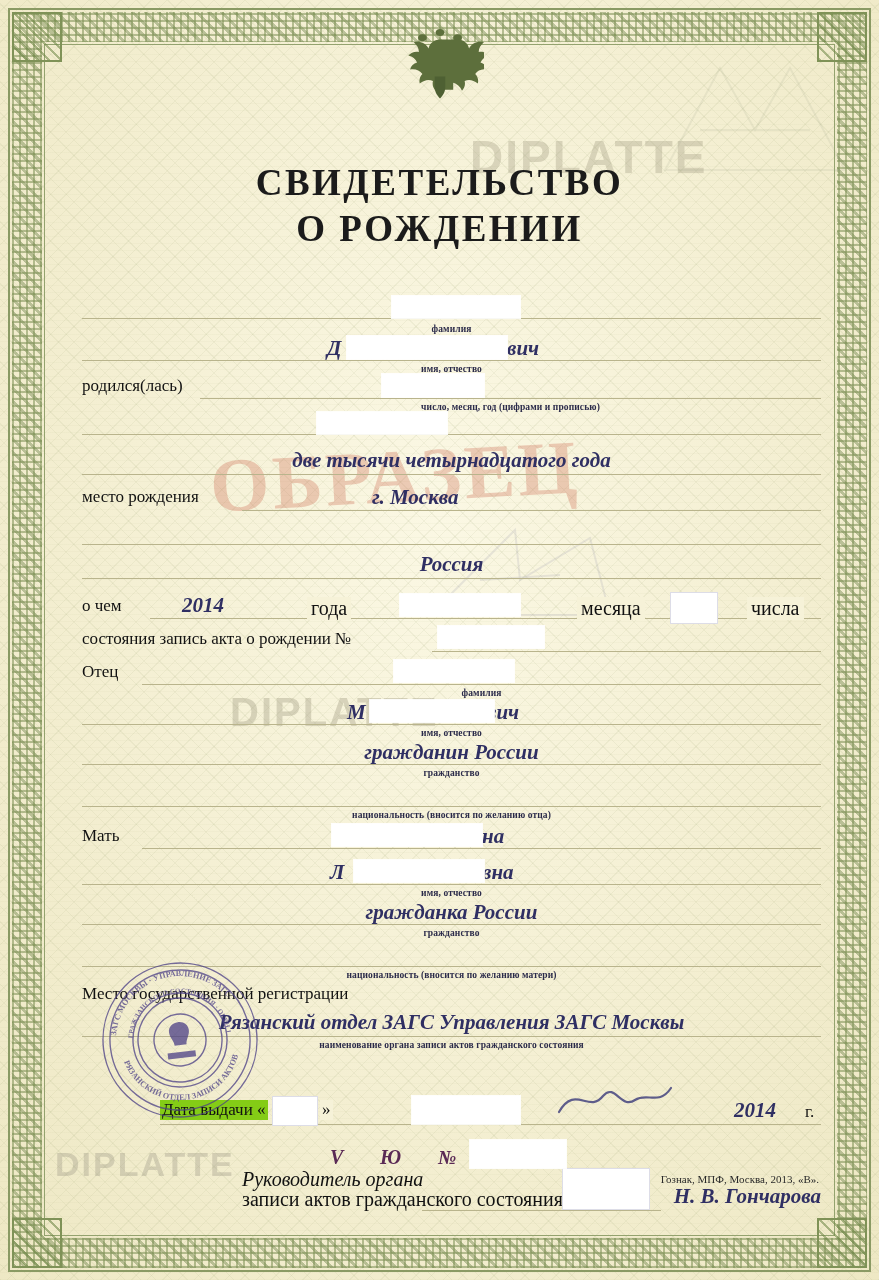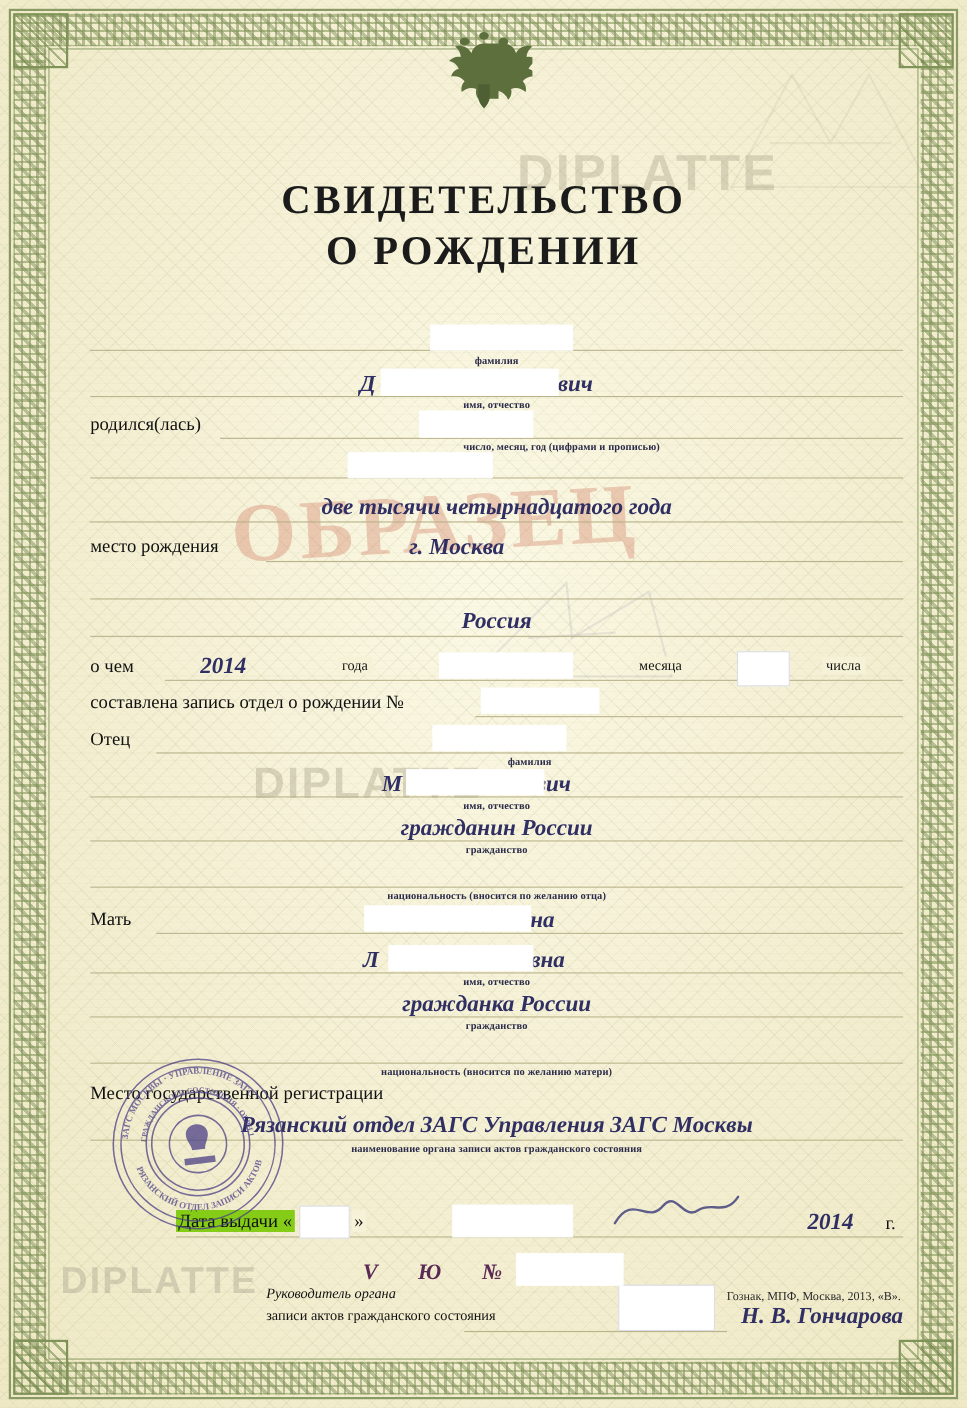--- a/index.html
+++ b/index.html
@@ -154,21 +154,21 @@
   .row {
     position: relative;
     min-height: 22px;
   }
   .rule {
     position: absolute;
     left: 0; right: 0;
     border-bottom: 1px solid #b9b48c;
   }
   .lbl {
-    font-size: 13px;
+    font-size: 20px;
     color: #111;
     white-space: nowrap;
   }
   .lbl-big { font-size: 17px; }
   .hint {
     text-align: center;
     font-size: 9.5px;
     font-weight: bold;
     color: #2b2b4a;
     letter-spacing: 0.1px;
@@ -359,21 +359,21 @@
       </div>
       <span class="lbl" style="position:absolute; left:225px; top:5px; background:#f6f2d8; padding:0 4px;">года</span>
       <span class="lbl" style="position:absolute; left:495px; top:5px; background:#f6f2d8; padding:0 4px;">месяца</span>
       <span class="lbl" style="position:absolute; left:665px; top:5px; background:#f6f2d8; padding:0 4px;">числа</span>
       <div class="small-box" style="left:588px; top:0px; width:46px; height:30px;"></div>
       <div class="redact" style="left:318px; top:2px; width:120px; height:22px;"></div>
     </div>
 
     <div class="row" style="height:30px; margin-top:2px;">
       <div class="rule" style="top:25px; left:350px;"></div>
-      <span class="lbl lbl-big" style="position:absolute; left:0; top:3px;">составлена запись отдел о рождении №</span>
+      <span class="lbl lbl-big" style="position:absolute; left:0; top:3px;">состояния запись акта о рождении №</span>
       <div class="redact" style="left:356px; top:0px; width:106px; height:22px;"></div>
     </div>
 
     <div class="row" style="height:28px; margin-top:4px;">
       <div class="rule" style="top:24px; left:60px;"></div>
       <span class="lbl lbl-big" style="position:absolute; left:0; top:2px;">Отец</span>
       <div class="hand hand-lg center" style="position:absolute; left:60px; right:0; top:0;">
         <span>н</span>
       </div>
       <div class="redact" style="left:312px; top:0px; width:120px; height:22px;"></div>

